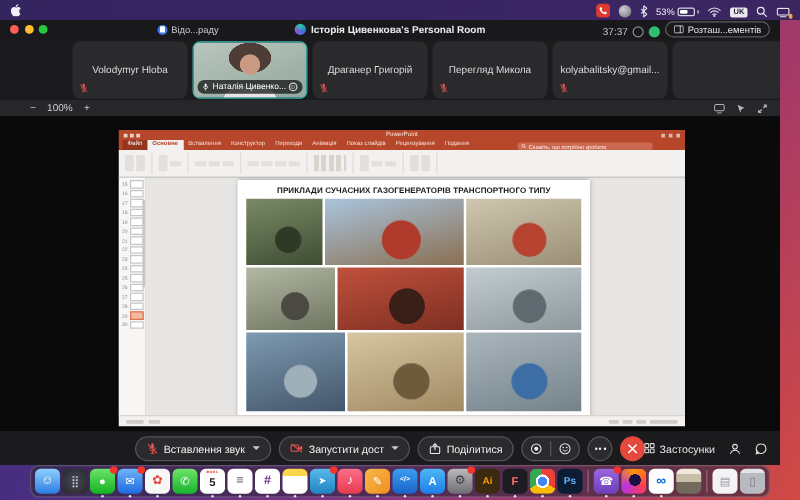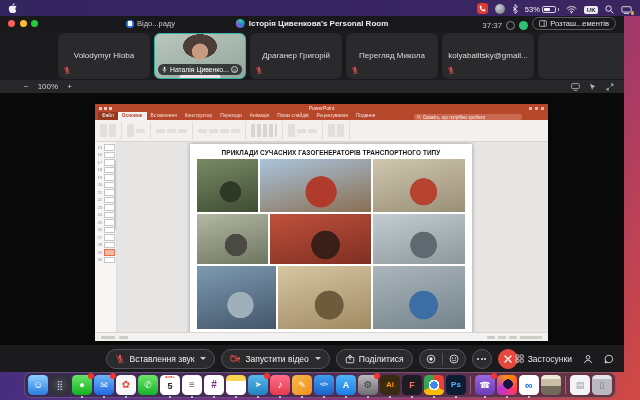--- a/index.html
+++ b/index.html
@@ -476,21 +476,21 @@
         </svg>
       <span>Вставлення звук</span>
       <span class="chev"></span>
     </span>
     <span class="pill">
       <svg width="11" height="9" viewBox="0 0 13 10">
           <rect x="1" y="2" width="7" height="6" rx="1.2" fill="none" stroke="#ef5350" stroke-width="1"></rect>
           <path d="M8.5 4.6l3-1.8v4.4l-3-1.8z" fill="#ef5350"></path>
           <path d="M1.4 1l10 8" stroke="#ef5350" stroke-width="1"></path>
         </svg>
-      <span>Запустити відео</span>
+      <span>Запустити дост</span>
       <span class="chev"></span>
     </span>
     <span class="pill">
       <svg width="10" height="10" viewBox="0 0 12 12">
           <rect x="1.5" y="4" width="9" height="6.5" rx="1" stroke="#ededf0" fill="none" stroke-width="1"></rect>
           <path d="M6 7V1.5M4.2 3L6 1.2 7.8 3" stroke="#ededf0" stroke-width="1" fill="none" stroke-linecap="round"></path>
         </svg>
       <span>Поділитися</span>
     </span>
     <span class="pill" style="padding:0 6px">

